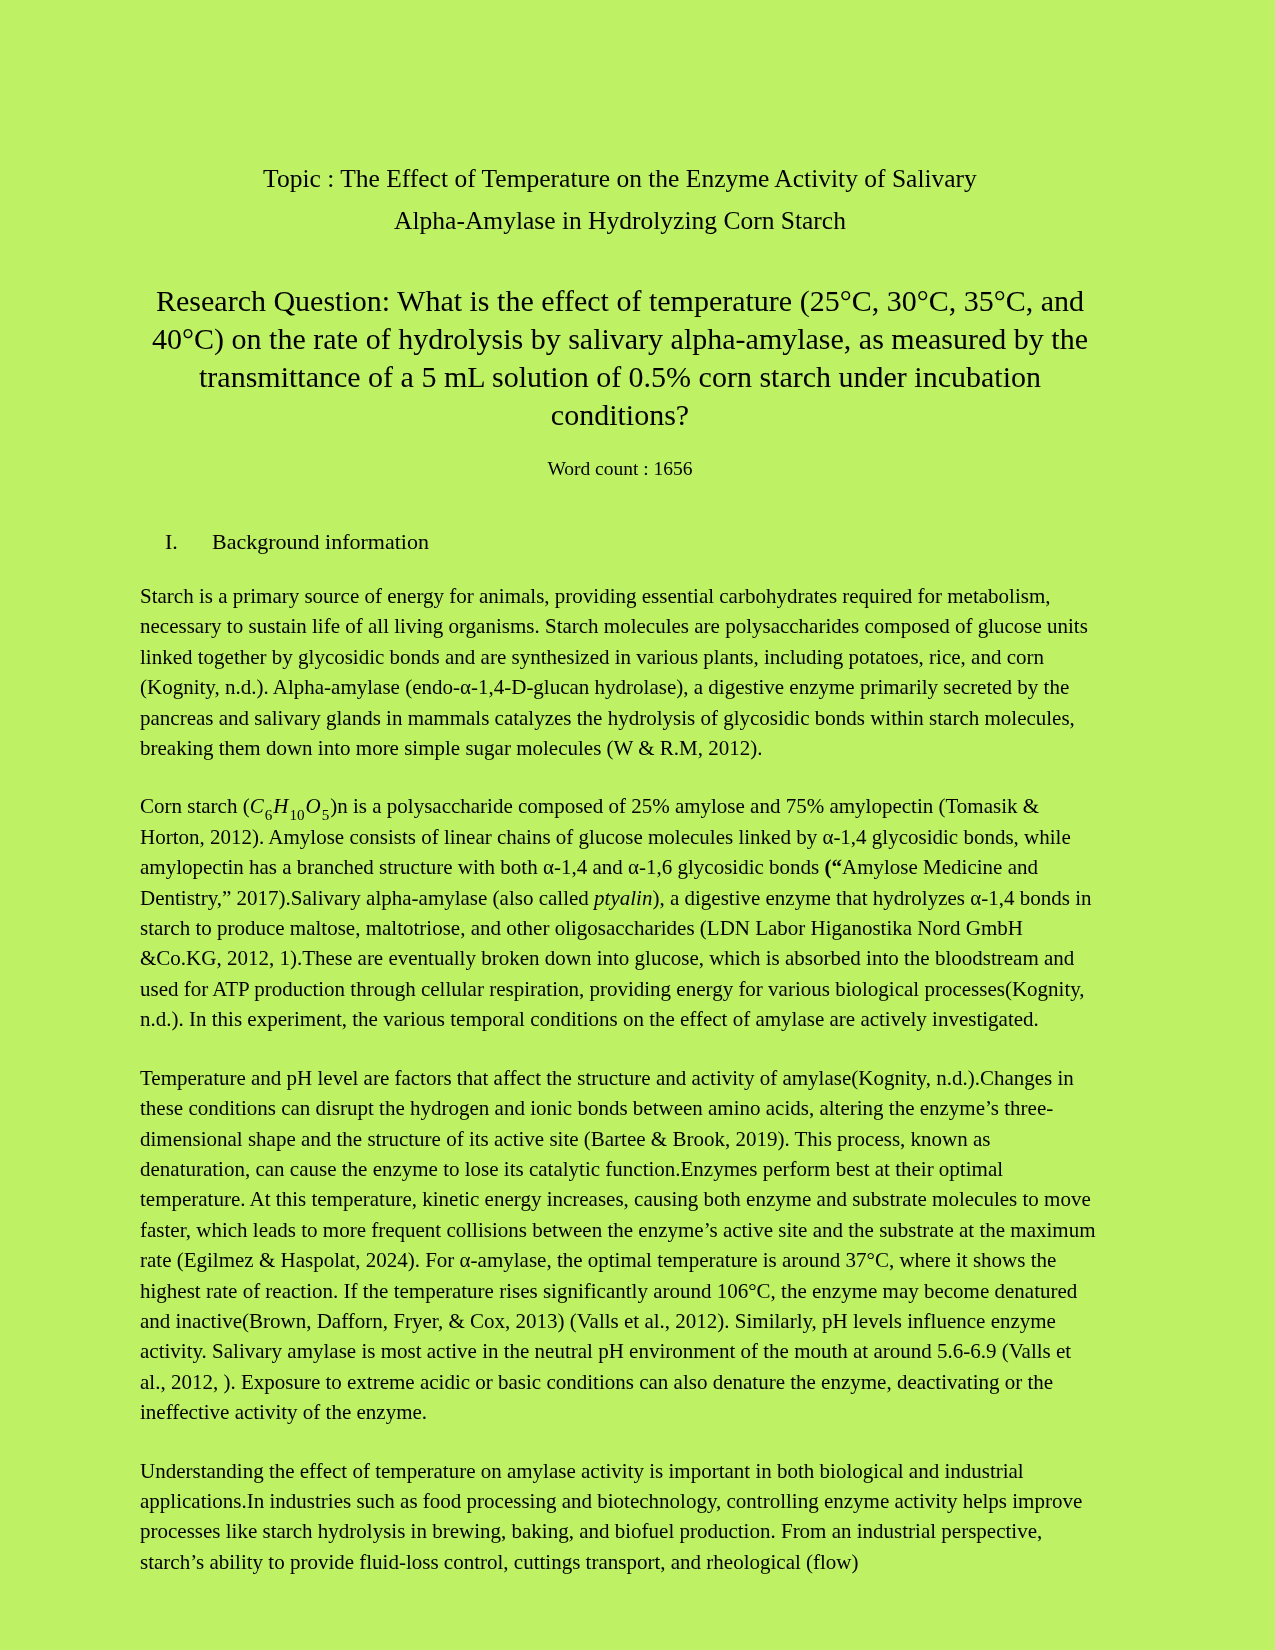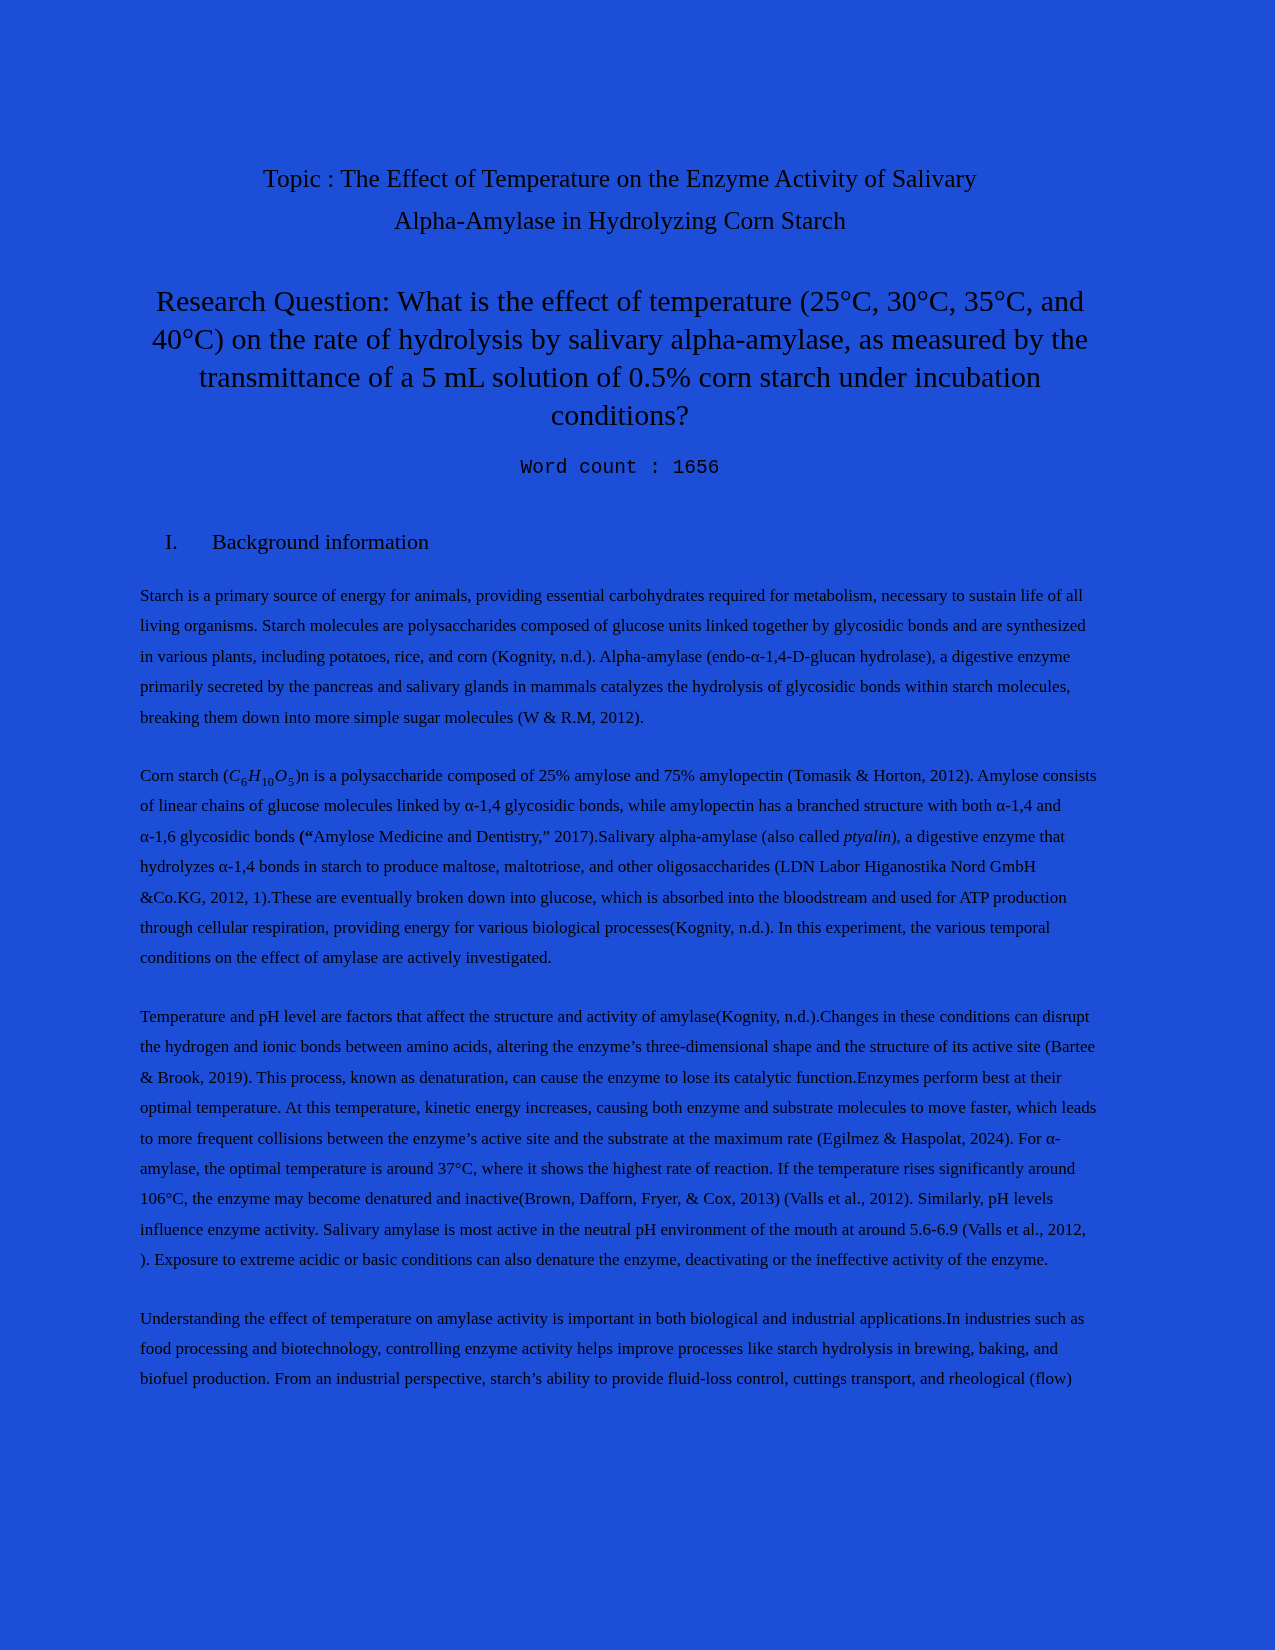--- a/index.html
+++ b/index.html
@@ -13,21 +13,21 @@
     font-family: "Liberation Serif", "DejaVu Serif", serif;
     color: #000000;
     -webkit-font-smoothing: antialiased;
   }
   .page {
     position: relative;
     width: 1275px;
     height: 1650px;
     box-sizing: border-box;
     padding: 160px 175px 0 140px;
-    background: #1d4ed8;
+    background: #bef264;
   }
 
   
   .doc-title {
     text-align: center;
     font-size: 25.5px;
     line-height: 38px;
     margin: 0 0 4px 0;
     padding: 0 22px;
     font-weight: normal;
@@ -40,21 +40,20 @@
     margin: 42px 0 0 0;
     padding: 0 2px;
     font-weight: normal;
   }
 
   .meta-line {
     text-align: center;
     font-size: 19.5px;
     line-height: 29px;
     margin: 0;
-    font-family: Liberation Mono, monospace;
   }
   .meta-block { margin-top: 20px; }
 
   
   .section-heading {
     margin: 44px 0 0 0;
     font-size: 22px;
     line-height: 30px;
     font-weight: normal;
     display: flex;
@@ -64,21 +63,21 @@
     display: inline-block;
     width: 72px;
     padding-left: 25px;
     box-sizing: border-box;
   }
   .section-title-text { display: inline-block; }
 
   
   .body-block { margin-top: 24px; }
   p.body {
-    font-size: 17px;
+    font-size: 21px;
     line-height: 30.4px;
     margin: 0 0 28px 0;
     text-align: left;
     text-indent: 0;
   }
   p.body:last-child { margin-bottom: 16px; }
 
   .chem { font-style: italic; }
   .chem sub {
     font-style: normal;

